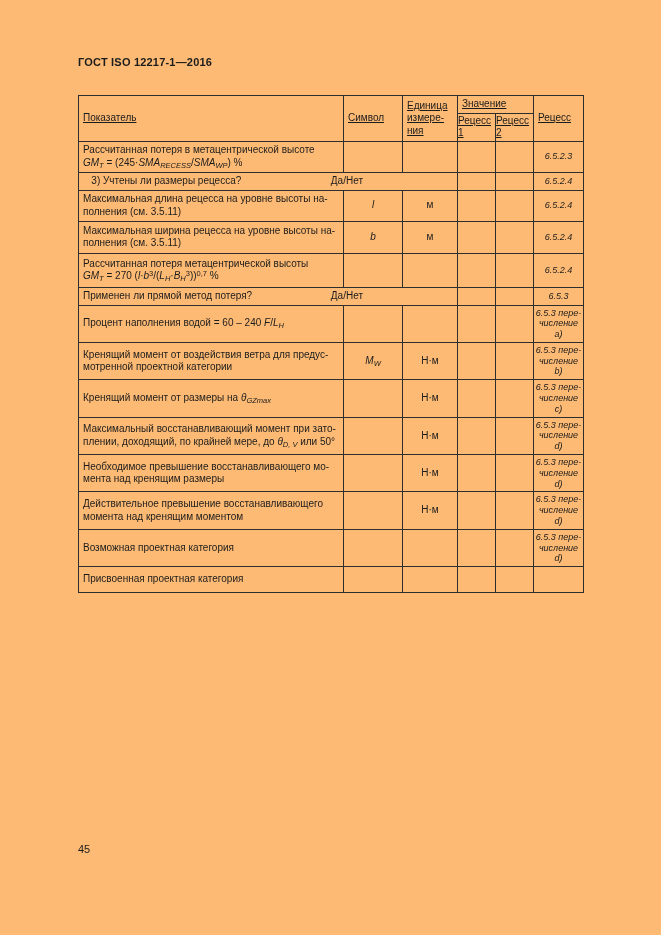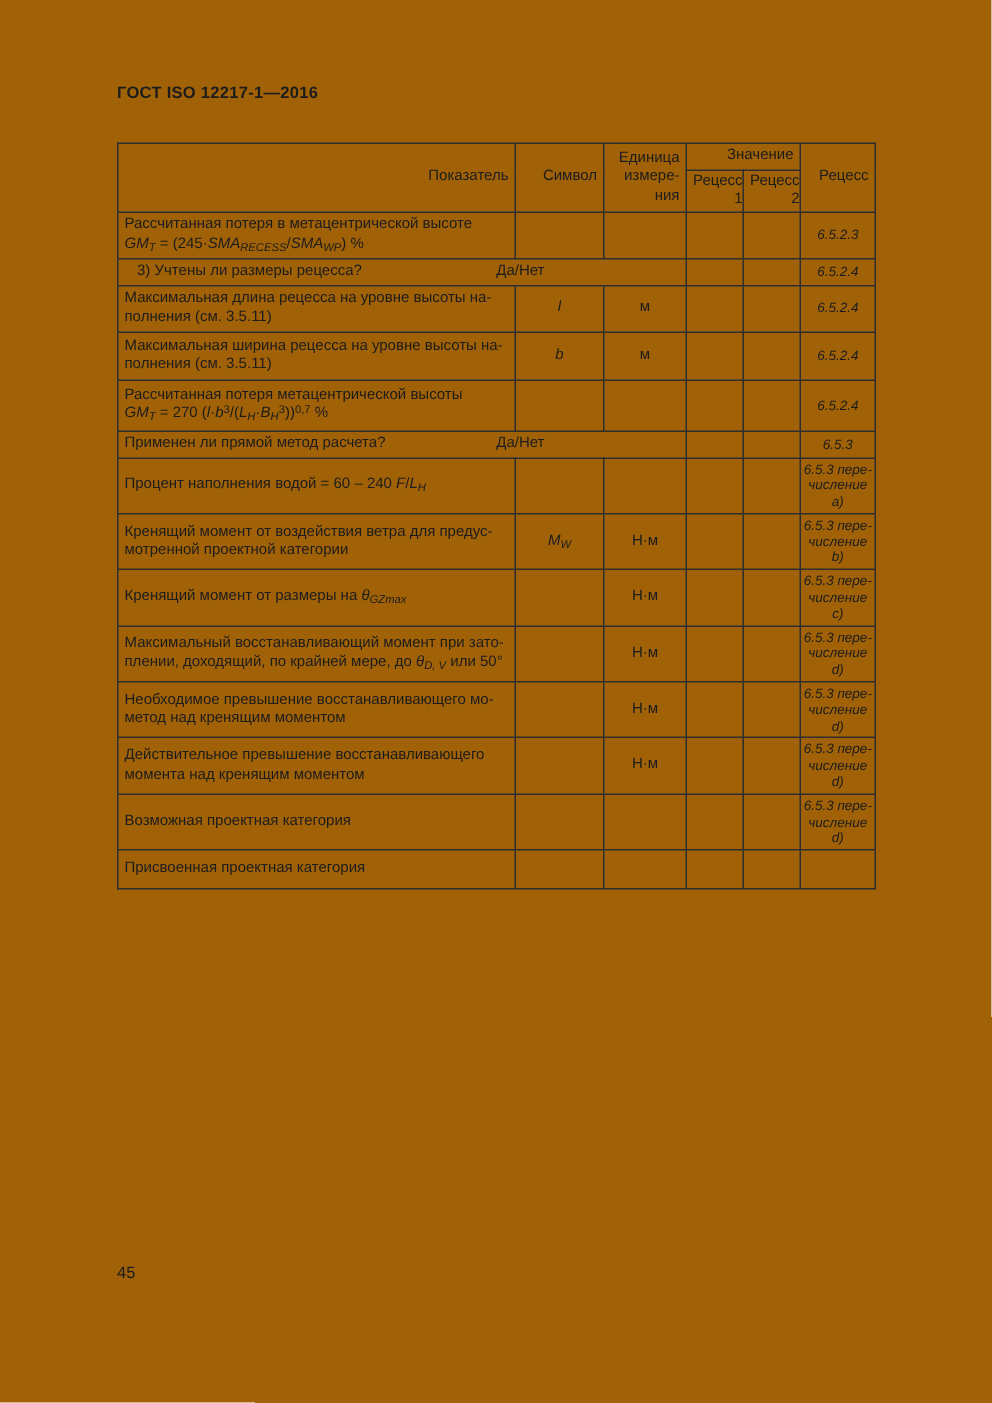--- a/index.html
+++ b/index.html
@@ -1,29 +1,29 @@
 <!DOCTYPE html>
 <html><head>
 <meta charset="utf-8">
 <style>
   * { margin:0; padding:0; box-sizing:border-box; }
   html,body { background:#ffffff; }
   body { width:661px; height:935px; font-family:"Liberation Sans", sans-serif; color:#1c1c1c; }
-  .page { position:relative; width:661px; height:935px; background:#a16207; overflow:hidden; }
+  .page { position:relative; width:661px; height:935px; background:#fdba74; overflow:hidden; }
 
   .doc-header { position:absolute; left:78px; top:56px; font-size:11px; font-weight:700; letter-spacing:.2px; }
   .page-number { position:absolute; left:78px; top:843px; font-size:11px; }
 
   table.main-table { position:absolute; left:78px; top:95px; width:505px;
     border-collapse:collapse; table-layout:fixed; }
   .main-table th, .main-table td {
     border:1px solid #2e2e2e; vertical-align:middle;
     font-size:10px; line-height:1.25; font-weight:400; padding:2px 4px;
   }
-  thead th { text-align:right; font-size:9.5px; line-height:1.15; white-space:pre-line; padding:1px 2px; }
+  thead th { text-align:left; font-size:9.5px; line-height:1.15; white-space:pre-line; padding:1px 2px;text-decoration:underline; }
   thead th.sub-h { font-size:10px; padding:1px 0; }
   thead tr:nth-child(1){ height:17px; }
   thead tr:nth-child(2){ height:23px; }
   .thick-b { border-bottom-width:2px; }
 
   td.ind { text-align:left;margin-top:31px; }
   td.sym, td.unit { text-align:center; }
   td.ref { text-align:center; white-space:pre-line; font-size:9px; padding:2px 1px; line-height:1.2;font-style:italic; }
 
   .it { font-style:italic; }
@@ -118,21 +118,21 @@
           <td class="ind"><span>Рассчитанная потеря метацентрической высоты</span><br><span class="it">GM</span><span class="it sub">T</span><span> = 270 (</span><span class="it">l</span><span>·</span><span class="it">b</span><span class="sup">3</span><span>/(</span><span class="it">L</span><span class="it sub">H</span><span>·</span><span class="it">B</span><span class="it sub">H</span><span class="sup">3</span><span>))</span><span class="sup">0,7</span><span> %</span></td>
           <td class="sym"></td>
           <td class="unit"></td>
           <td class="val"></td>
           <td class="val"></td>
           <td class="ref">6.5.2.4</td>
         </tr>
         <tr>
           <td class="ind" colspan="3">
             <div class="yn-wrap">
-              <span><span>Применен ли прямой метод расчета?</span></span>
+              <span><span>Применен ли прямой метод потеря?</span></span>
               <span>Да/Нет</span>
             </div>
           </td>
           <td class="val"></td>
           <td class="val"></td>
           <td class="ref">6.5.3</td>
         </tr>
         <tr>
           <td class="ind"><span>Процент наполнения водой = 60 – 240 </span><span class="it">F</span><span>/</span><span class="it">L</span><span class="it sub">H</span></td>
           <td class="sym"></td>
@@ -163,21 +163,21 @@
         <tr>
           <td class="ind"><span>Максимальный восстанавливающий момент при зато-</span><br><span>плении, доходящий, по крайней мере, до </span><span class="it">θ</span><span class="it sub">D, V</span><span> или 50°</span></td>
           <td class="sym"></td>
           <td class="unit">Н·м</td>
           <td class="val"></td>
           <td class="val"></td>
           <td class="ref">6.5.3 пере-
 числение d)</td>
         </tr>
         <tr>
-          <td class="ind"><span>Необходимое превышение восстанавливающего мо-</span><br><span>метод над кренящим моментом</span></td>
+          <td class="ind"><span>Необходимое превышение восстанавливающего мо-</span><br><span>мента над кренящим размеры</span></td>
           <td class="sym"></td>
           <td class="unit">Н·м</td>
           <td class="val"></td>
           <td class="val"></td>
           <td class="ref">6.5.3 пере-
 числение d)</td>
         </tr>
         <tr>
           <td class="ind"><span>Действительное превышение восстанавливающего</span><br><span>момента над кренящим моментом</span></td>
           <td class="sym"></td>

